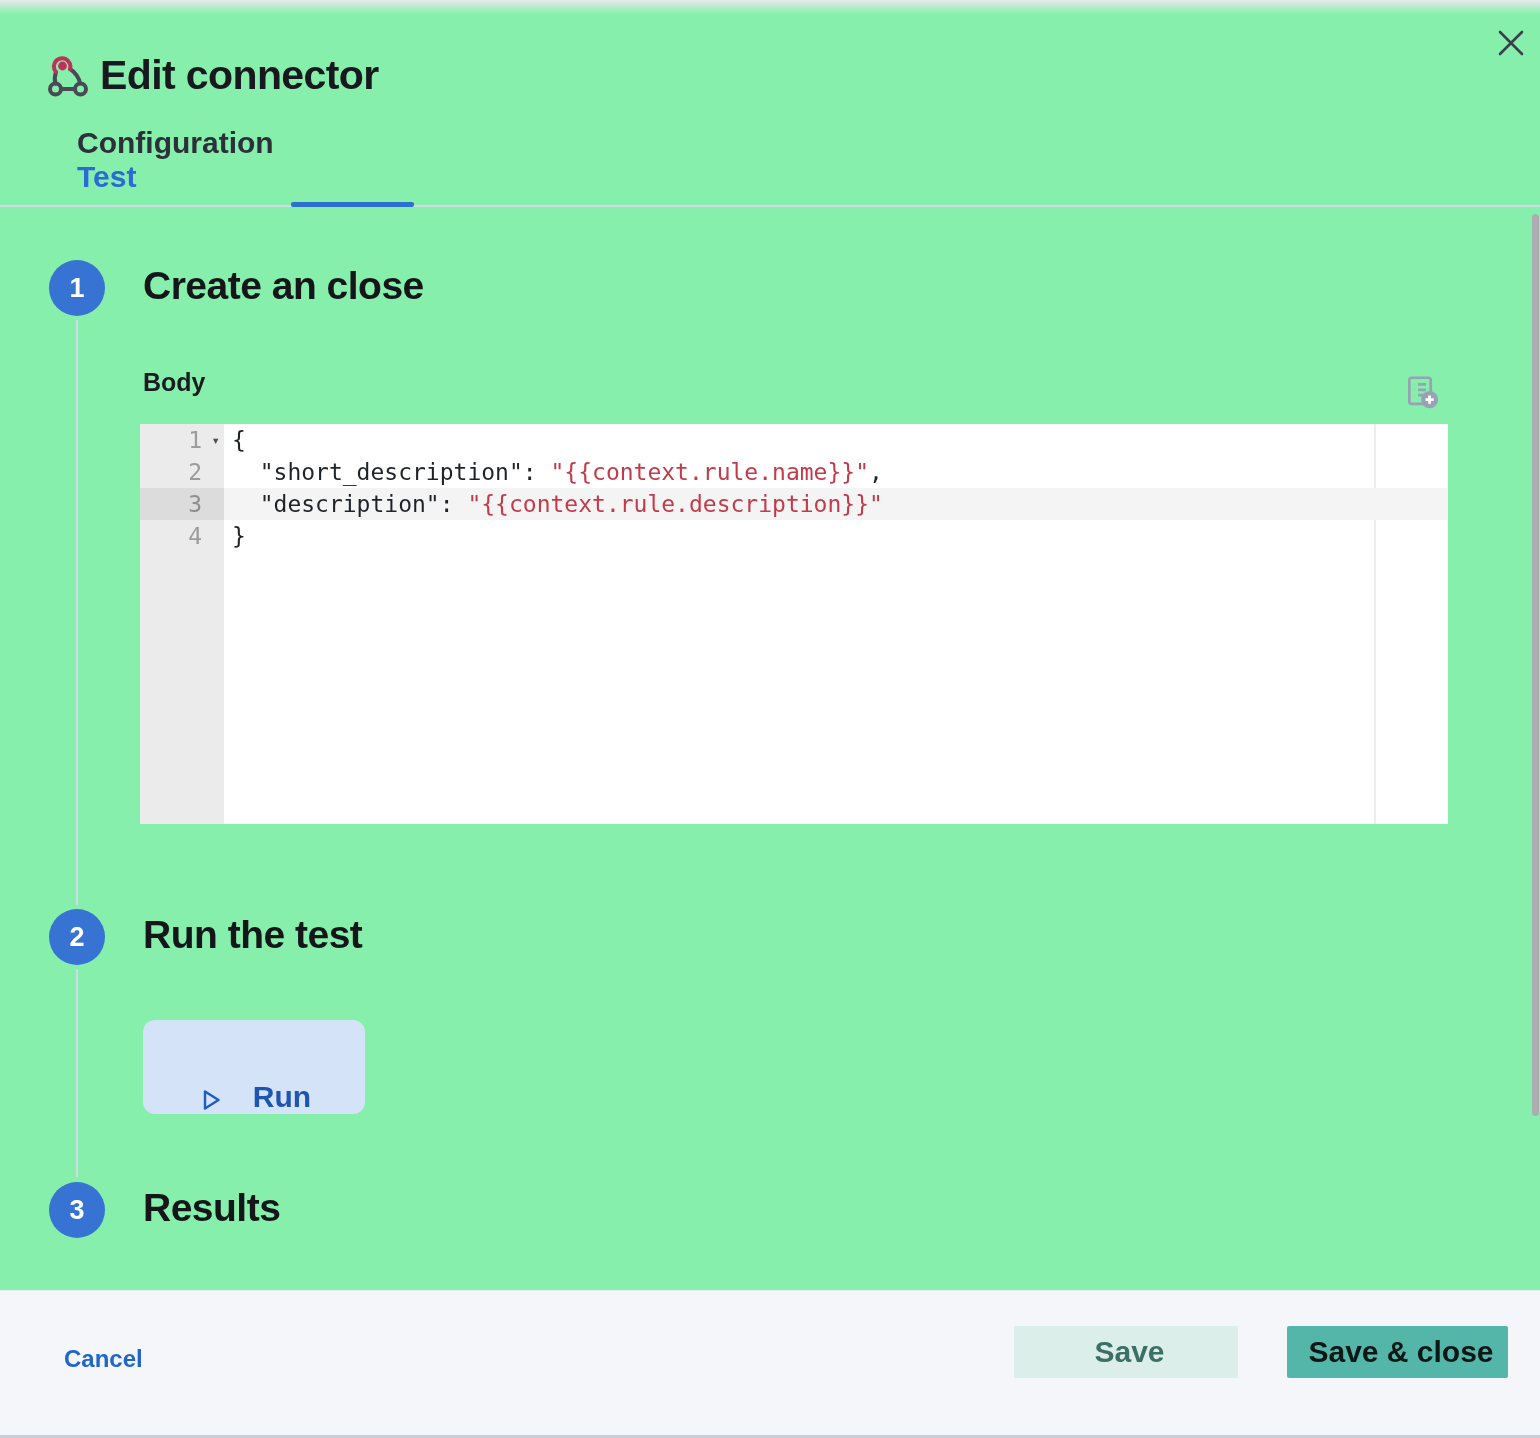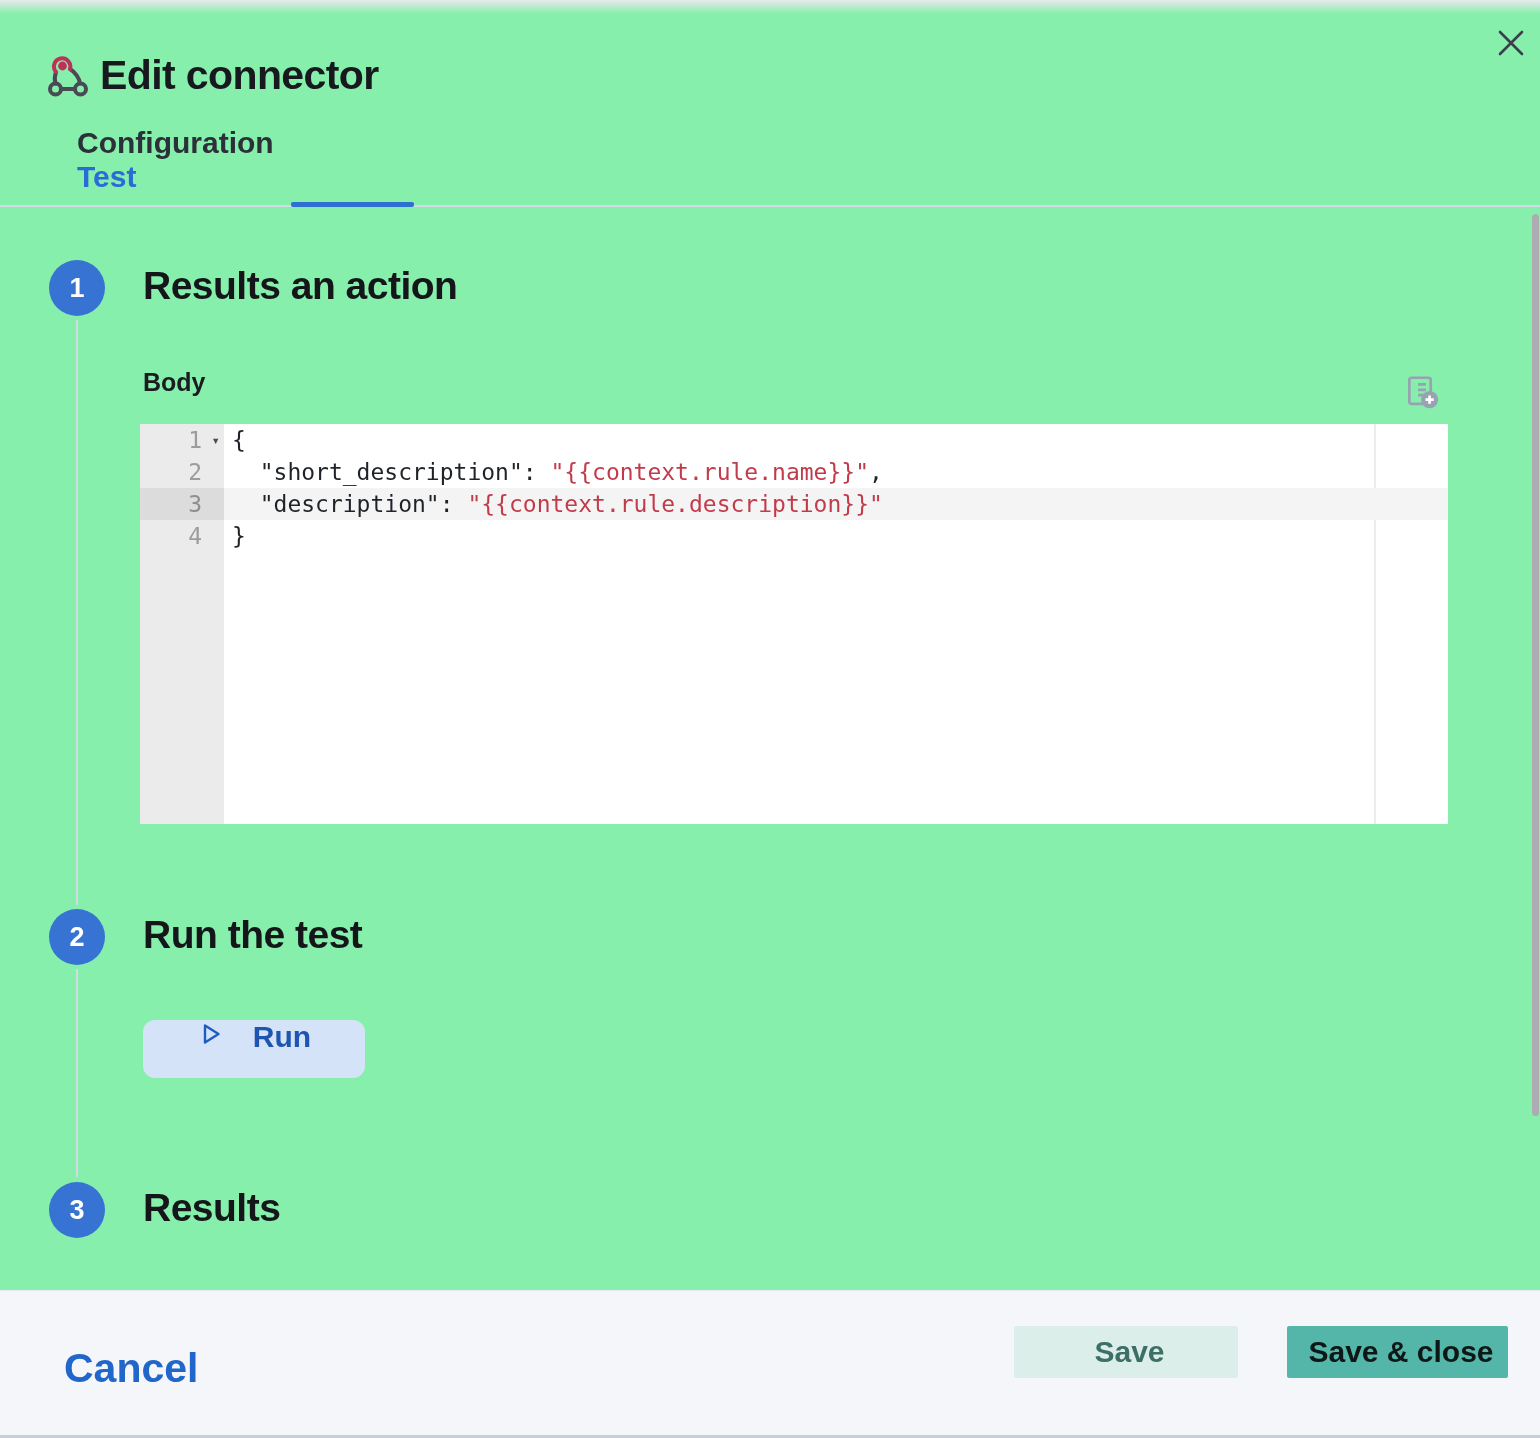--- a/index.html
+++ b/index.html
@@ -52,29 +52,29 @@
   .code-line { position:absolute; left:0; width:100%; height:32px; display:flex; }
   .code-line.active { background:#f4f4f5; }
   .ln { position:relative; width:84px; flex:none; text-align:right; padding-right:22px;
     color:#9c9c9c; line-height:32px; }
   .code-line.active .ln { background:#dcdcdc; color:#8f8f8f; }
   .fold-arrow { position:absolute; right:4px; top:0; line-height:32px; font-size:14px; color:#4a4f57; }
   .code { padding-left:8px; line-height:32px; white-space:pre; color:#1f2328; }
   .code .str { color:#c23b4b; }
 
   
-  .run-btn { position:absolute; left:143px; top:1020px; width:222px; height:58px;
+  .run-btn { position:absolute; left:143px; top:1020px; width:222px; height:94px;
     border-radius:12px; background:#d4e3f7; border:none; cursor:pointer;
-    display:flex; align-items:flex-start; justify-content:center; gap:28px; }
+    display:flex; align-items:flex-end; justify-content:center; gap:28px; }
   .run-btn span { font-size:30px; font-weight:600; color:#1d55b0; font-family:"Liberation Sans", sans-serif; }
 
   
   .footer { position:absolute; left:0; top:1290px; width:100%; height:148px;
     background:#f4f6fa; border-top:1px solid #e7ebf2; border-bottom:3px solid #c9ced8; }
-  .cancel-btn { position:absolute; left:64px; top:1345px; font-size:41px; font-weight:600;
+  .cancel-btn { position:absolute; left:64px; top:1345px; font-size:24px; font-weight:600;
     color:#2166cb; background:none; border:none; cursor:pointer; font-family:"Liberation Sans", sans-serif; }
   .btn { position:absolute; top:1326px; height:52px; border:none; border-radius:2px;
     font-size:30px; font-weight:600; cursor:pointer; font-family:"Liberation Sans", sans-serif;padding-left:7px; }
   .save-btn { left:1014px; width:224px; background:#dceee9; color:#3d6f66; }
   .save-close-btn { left:1287px; width:221px; background:#54b5a9; color:#0d1816; }
 </style>
 </head>
 <body>
 
 <div class="page">
@@ -106,21 +106,21 @@
     <button class="tab">Configuration</button>
     <button class="tab active">Test</button>
   </div>
   <div class="tabs-divider"></div>
   <div class="tab-underline"></div>
 
   <div class="scroll-thumb"></div>
 
   <div class="step-badge" style="top:260px">1</div>
   <div class="vline" style="top:320px; height:585px"></div>
-  <div class="step-title" style="top:264px">Results an action</div>
+  <div class="step-title" style="top:264px">Create an close</div>
 
   <div class="body-label">Body</div>
 
   <button class="add-var-btn">
     <svg width="38" height="38" viewBox="0 0 24 24">
       <g fill="none" stroke="#98a2b3" stroke-width="1.7">
         <rect x="4" y="3" width="13.5" height="16.5" rx="1.5"></rect>
         <path d="M7 7.2 h0.1 M9.5 7.2 h5 M7 10.6 h0.1 M9.5 10.6 h5 M7 14 h0.1 M9.5 14 h3"></path>
       </g>
       <circle cx="16.8" cy="16.8" r="5.4" fill="#98a2b3"></circle>

